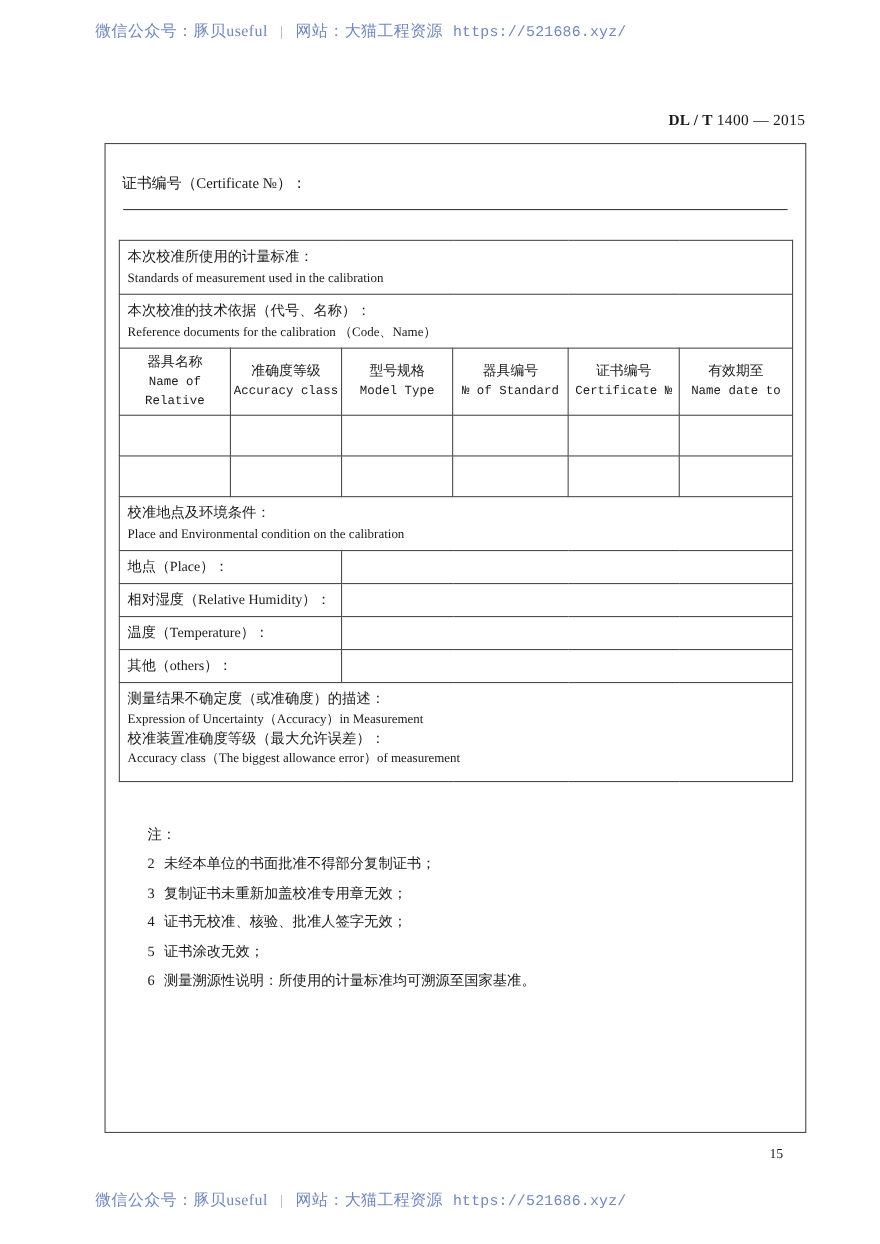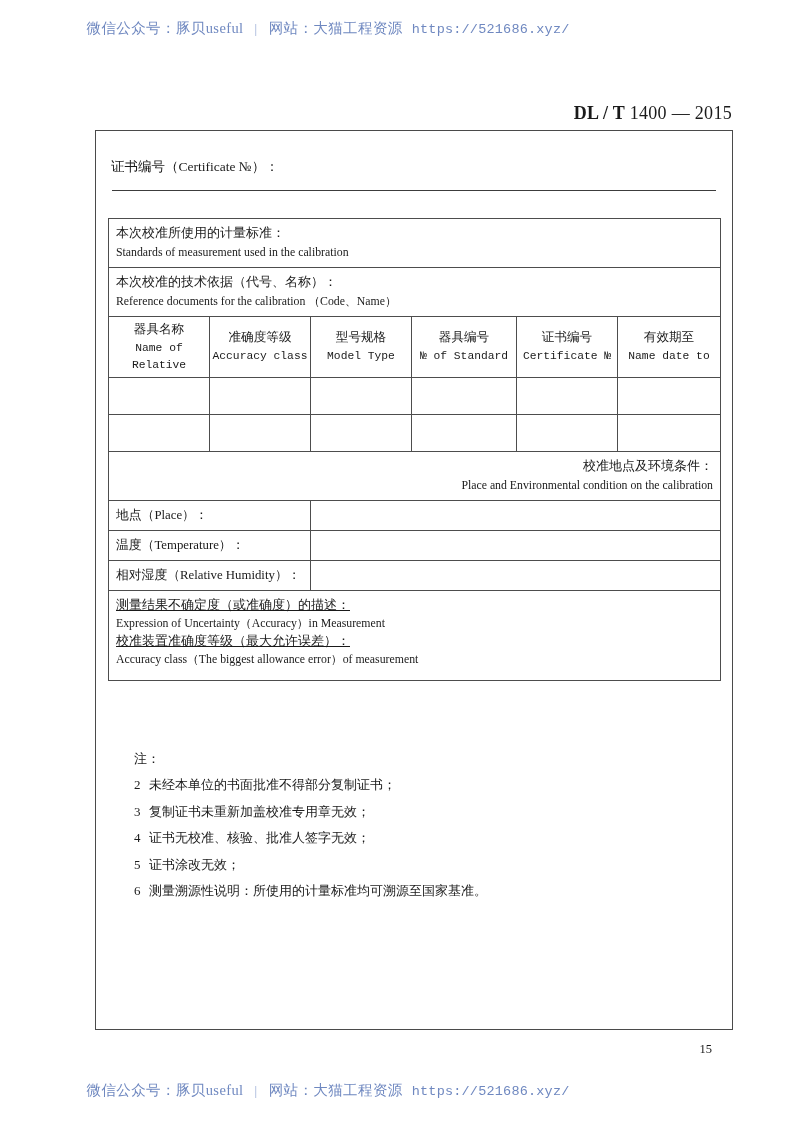--- a/index.html
+++ b/index.html
@@ -39,21 +39,21 @@
     margin-left: 5px;
   }
   .wm-top { top: 19px; }
   .wm-bottom { top: 1081px; }
 
   
   .std-no {
     position: absolute;
     right: 68px;
     top: 103px;
-    font-size: 18px;
+    font-size: 14px;
     font-weight: bold;
     letter-spacing: 0.3px;
     white-space: nowrap;
   }
   .std-no .thin { font-weight: normal; }
 
   
   .page-frame {
     position: absolute;
     left: 95px;
@@ -105,27 +105,27 @@
     text-align: center;
     vertical-align: middle;
     padding: 4px 2px;
     height: 38px;
     font-family: Liberation Mono, monospace;
   }
   .std-head .cn { display: block; font-size: 12.6px; }
   .std-head .en { display: block; font-size: 11.3px; margin-top: 1px; }
   .std-blank td { height: 25px; }
 
-  .env-head td { height: 36px; text-align: right; }
+  .env-head td { height: 36px; }
   .env-row td { height: 21px; vertical-align: middle; padding-top: 4px; padding-bottom: 4px; }
   .env-row td.lbl { font-size: 12.8px; }
 
   .uncert td { height: 78px; }
   .uncert .ln { display: block; }
-  .uncert .ln.cn { font-size: 13px; text-decoration: underline; }
+  .uncert .ln.cn { font-size: 13px; }
   .uncert .ln.en { font-size: 11.8px; }
 
   
   .notes {
     position: absolute;
     left: 134px;
     top: 752px;
     font-size: 13px;
     line-height: 1;
     width: 560px;
@@ -243,25 +243,29 @@
       <td colspan="6">
         <span class="cn">校准地点及环境条件：</span><br>
         <span class="en">Place and Environmental condition on the calibration</span>
       </td>
     </tr>
     <tr class="env-row">
       <td class="lbl" colspan="2">地点（Place）：</td>
       <td colspan="4"></td>
     </tr>
     <tr class="env-row">
+      <td class="lbl" colspan="2">相对湿度（Relative Humidity）：</td>
+      <td colspan="4"></td>
+    </tr>
+    <tr class="env-row">
       <td class="lbl" colspan="2">温度（Temperature）：</td>
       <td colspan="4"></td>
     </tr>
     <tr class="env-row">
-      <td class="lbl" colspan="2">相对湿度（Relative Humidity）：</td>
+      <td class="lbl" colspan="2">其他（others）：</td>
       <td colspan="4"></td>
     </tr>
     <tr class="uncert">
       <td colspan="6">
         <span class="ln cn">测量结果不确定度（或准确度）的描述：</span>
         <span class="ln en">Expression of Uncertainty（Accuracy）in Measurement</span>
         <span class="ln cn">校准装置准确度等级（最大允许误差）：</span>
         <span class="ln en">Accuracy class（The biggest allowance error）of measurement</span>
       </td>
     </tr>

